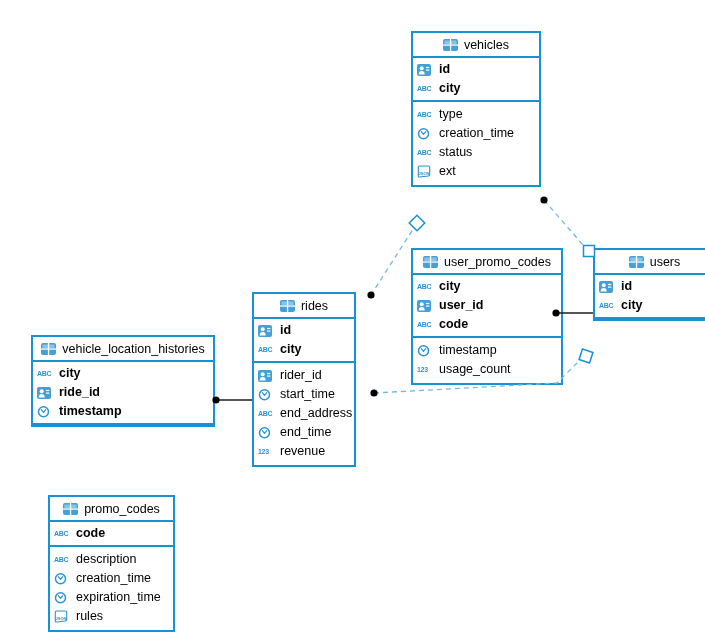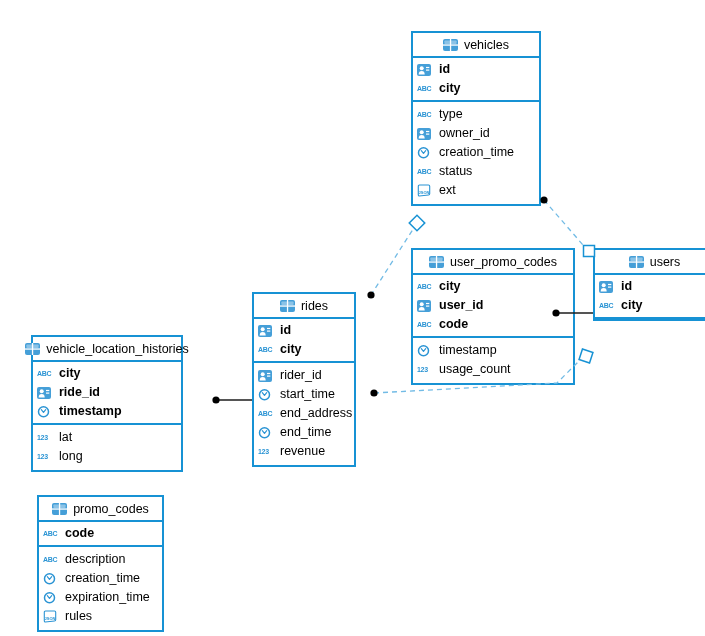--- a/index.html
+++ b/index.html
@@ -72,32 +72,20 @@
         </div>
         <div class="t-fields">
           <div class="row">
             <span class="f-icon">
               <span class="glyph">ABC</span>
             </span>
             <span class="f-name">type</span>
           </div>
           <div class="row">
             <span class="f-icon">
-              <svg width="14" height="12" viewBox="0 0 14 12">
-                <rect width="14" height="12" rx="2" fill="#459fd8"></rect>
-                <circle cx="4.7" cy="4.3" r="2" fill="#fff"></circle>
-                <path d="M1.7 10.5 Q1.7 7.1 4.7 7.1 Q7.7 7.1 7.7 10.5 Z" fill="#fff"></path>
-                <rect x="9" y="2.9" width="3.3" height="1.2" fill="#fff"></rect>
-                <rect x="9" y="5.5" width="3.3" height="1.2" fill="#fff"></rect>
-              </svg>
-            </span>
-            <span class="f-name">owner_id</span>
-          </div>
-          <div class="row">
-            <span class="f-icon">
               <svg width="13" height="13" viewBox="0 0 13 13">
                 <circle cx="6.5" cy="6.8" r="5" fill="#fff" stroke="#2b94d4" stroke-width="1.5"></circle>
                 <path d="M6.5 7.3 L4.3 4.7 M6.5 7.3 L8.7 4.7" stroke="#2b94d4" stroke-width="1.2" fill="none" stroke-linecap="round"></path>
               </svg>
             </span>
             <span class="f-name">creation_time</span>
           </div>
           <div class="row">
             <span class="f-icon">
               <span class="glyph">ABC</span>
@@ -108,21 +96,21 @@
             <span class="f-icon">
               <svg width="14" height="13" viewBox="0 0 14 13">
                 <path d="M2.5 1 h9 a1.2 1.2 0 0 1 1.2 1.2 v7.6 a1.2 1.2 0 0 1 -1.2 1.2 l-9.2 1 a1 1 0 0 1 -1 -1 V2.2 A1.2 1.2 0 0 1 2.5 1 Z" fill="#fff" stroke="#2b94d4" stroke-width="1.1"></path>
                 <text x="7" y="10" font-size="4" font-weight="bold" text-anchor="middle" fill="#2b94d4" font-family="Liberation Sans, sans-serif">JSON</text>
               </svg>
             </span>
             <span class="f-name">ext</span>
           </div>
         </div>
       </div>
-      <div class="erd-table" style="left:411px;top:248px;width:164px">
+      <div class="erd-table" style="left:411px;top:248px;width:152px">
         <div class="t-header">
           <span class="f-icon" style="width:16px;min-width:16px">
             <svg width="15" height="12" viewBox="0 0 15 12">
               <rect width="15" height="12" rx="2" fill="#459fd8"></rect>
               <rect x="1.4" y="1.4" width="12.2" height="3.6" rx="0.8" fill="rgba(255,255,255,0.38)"></rect>
               <rect x="0" y="5.4" width="15" height="1.3" fill="#fff"></rect>
               <rect x="6.9" y="0" width="1.3" height="12" fill="#fff"></rect>
             </svg>
           </span>
           <span class="t-title">user_promo_codes</span>
@@ -274,21 +262,21 @@
             <span class="f-name">end_time</span>
           </div>
           <div class="row">
             <span class="f-icon">
               <span class="glyph">123</span>
             </span>
             <span class="f-name">revenue</span>
           </div>
         </div>
       </div>
-      <div class="erd-table" style="left:31px;top:335px;width:152px">
+      <div class="erd-table" style="left:31px;top:335px;width:184px">
         <div class="t-header">
           <span class="f-icon" style="width:16px;min-width:16px">
             <svg width="15" height="12" viewBox="0 0 15 12">
               <rect width="15" height="12" rx="2" fill="#459fd8"></rect>
               <rect x="1.4" y="1.4" width="12.2" height="3.6" rx="0.8" fill="rgba(255,255,255,0.38)"></rect>
               <rect x="0" y="5.4" width="15" height="1.3" fill="#fff"></rect>
               <rect x="6.9" y="0" width="1.3" height="12" fill="#fff"></rect>
             </svg>
           </span>
           <span class="t-title">vehicle_location_histories</span>
@@ -315,36 +303,22 @@
           <div class="row key">
             <span class="f-icon">
               <svg width="13" height="13" viewBox="0 0 13 13">
                 <circle cx="6.5" cy="6.8" r="5" fill="#fff" stroke="#2b94d4" stroke-width="1.5"></circle>
                 <path d="M6.5 7.3 L4.3 4.7 M6.5 7.3 L8.7 4.7" stroke="#2b94d4" stroke-width="1.2" fill="none" stroke-linecap="round"></path>
               </svg>
             </span>
             <span class="f-name">timestamp</span>
           </div>
         </div>
-        <div class="t-fields">
-          <div class="row">
-            <span class="f-icon">
-              <span class="glyph">123</span>
-            </span>
-            <span class="f-name">lat</span>
-          </div>
-          <div class="row">
-            <span class="f-icon">
-              <span class="glyph">123</span>
-            </span>
-            <span class="f-name">long</span>
-          </div>
-        </div>
-      </div>
-      <div class="erd-table" style="left:37px;top:495px;width:127px">
+      </div>
+      <div class="erd-table" style="left:48px;top:495px;width:127px">
         <div class="t-header">
           <span class="f-icon" style="width:16px;min-width:16px">
             <svg width="15" height="12" viewBox="0 0 15 12">
               <rect width="15" height="12" rx="2" fill="#459fd8"></rect>
               <rect x="1.4" y="1.4" width="12.2" height="3.6" rx="0.8" fill="rgba(255,255,255,0.38)"></rect>
               <rect x="0" y="5.4" width="15" height="1.3" fill="#fff"></rect>
               <rect x="6.9" y="0" width="1.3" height="12" fill="#fff"></rect>
             </svg>
           </span>
           <span class="t-title">promo_codes</span>

